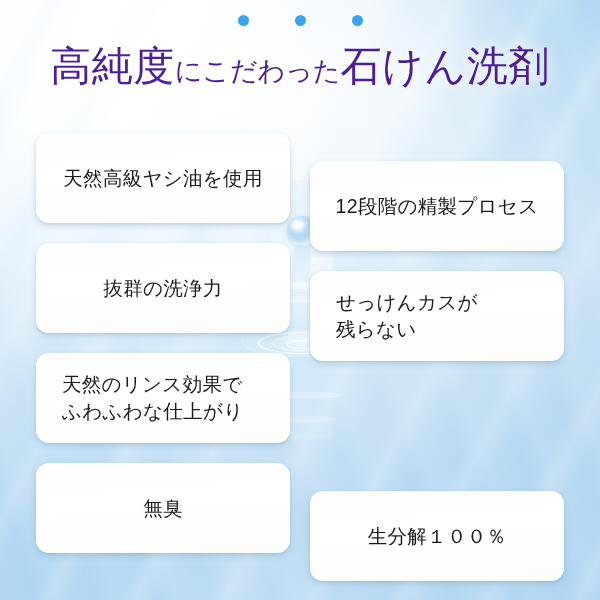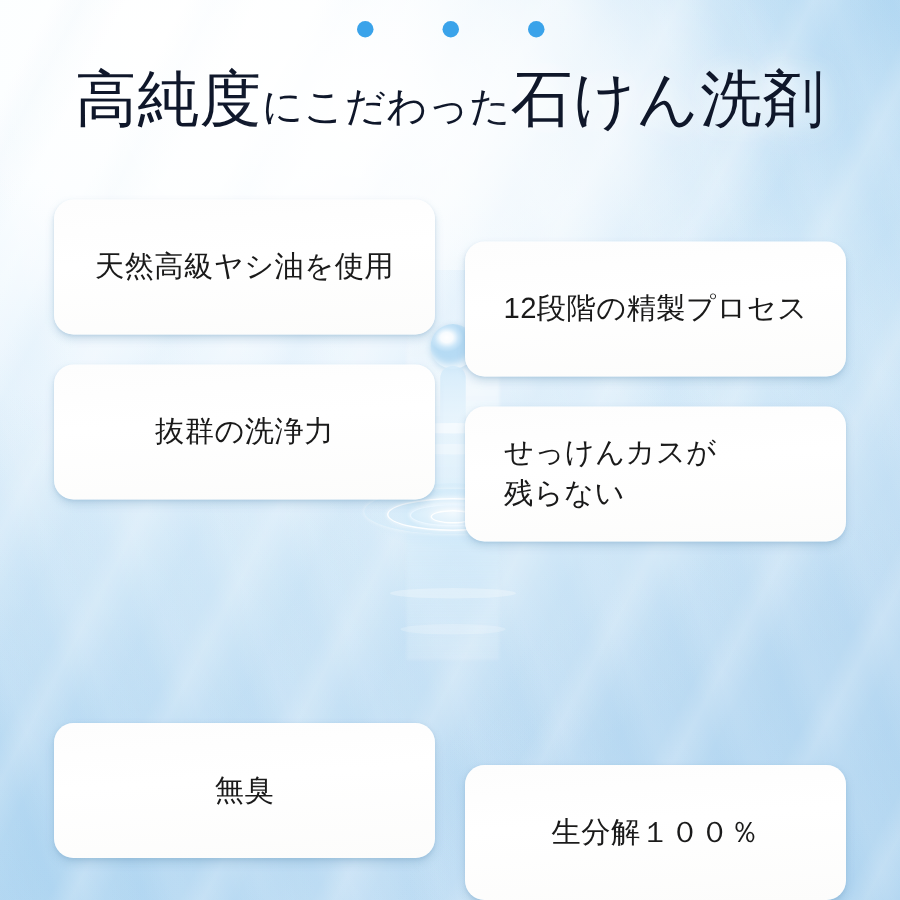--- a/index.html
+++ b/index.html
@@ -120,21 +120,21 @@
   }
   .dot{
     display:inline-block;
     width:11px; height:11px; border-radius:50%;
     background:#3aa3ea;
     margin:0 23px;
     vertical-align:middle;
   }
   .title-line{
     position:relative;
-    color:#0f172a;
+    color:#4c1d95;
     text-shadow:0 0 14px rgba(255,255,255,.95), 0 0 26px rgba(255,255,255,.85);
     padding-top:20px;
   }
   .t-big{
     font-size:41px;
     font-weight:400;
     letter-spacing:.5px;
     vertical-align:baseline;
   }
   .t-small{
@@ -162,21 +162,21 @@
     letter-spacing:.3px;
     font-weight:400;
     white-space:pre-line;
   }
 
   .c-l{ left:36px; }
   .c-r{ left:310px;margin-top:28px; }
   .row1{ top:133px; }
   .row2{ top:243px; }
   .row3{ top:353px; }
-  .row4{ top:482px; }
+  .row4{ top:463px; }
 </style>
 </head>
 <body>
 
 <div id="stage">
 
   <div class="bg-base"></div>
   <div class="bg-tr"></div>
   <div class="bg-bl"></div>
   <div class="bg-br"></div>
@@ -216,20 +216,24 @@
   </div>
 
   <div class="card c-l row2">
     <div class="card-text">抜群の洗浄力</div>
   </div>
   <div class="card c-r row2 align-left">
     <div class="card-text">せっけんカスが
 残らない</div>
   </div>
 
+  <div class="card c-l row3 align-left">
+    <div class="card-text">天然のリンス効果で
+ふわふわな仕上がり</div>
+  </div>
 
   <div class="card c-l row4">
     <div class="card-text">無臭</div>
   </div>
   <div class="card c-r row4">
     <div class="card-text">生分解１００％</div>
   </div>
 
 </div>
 

